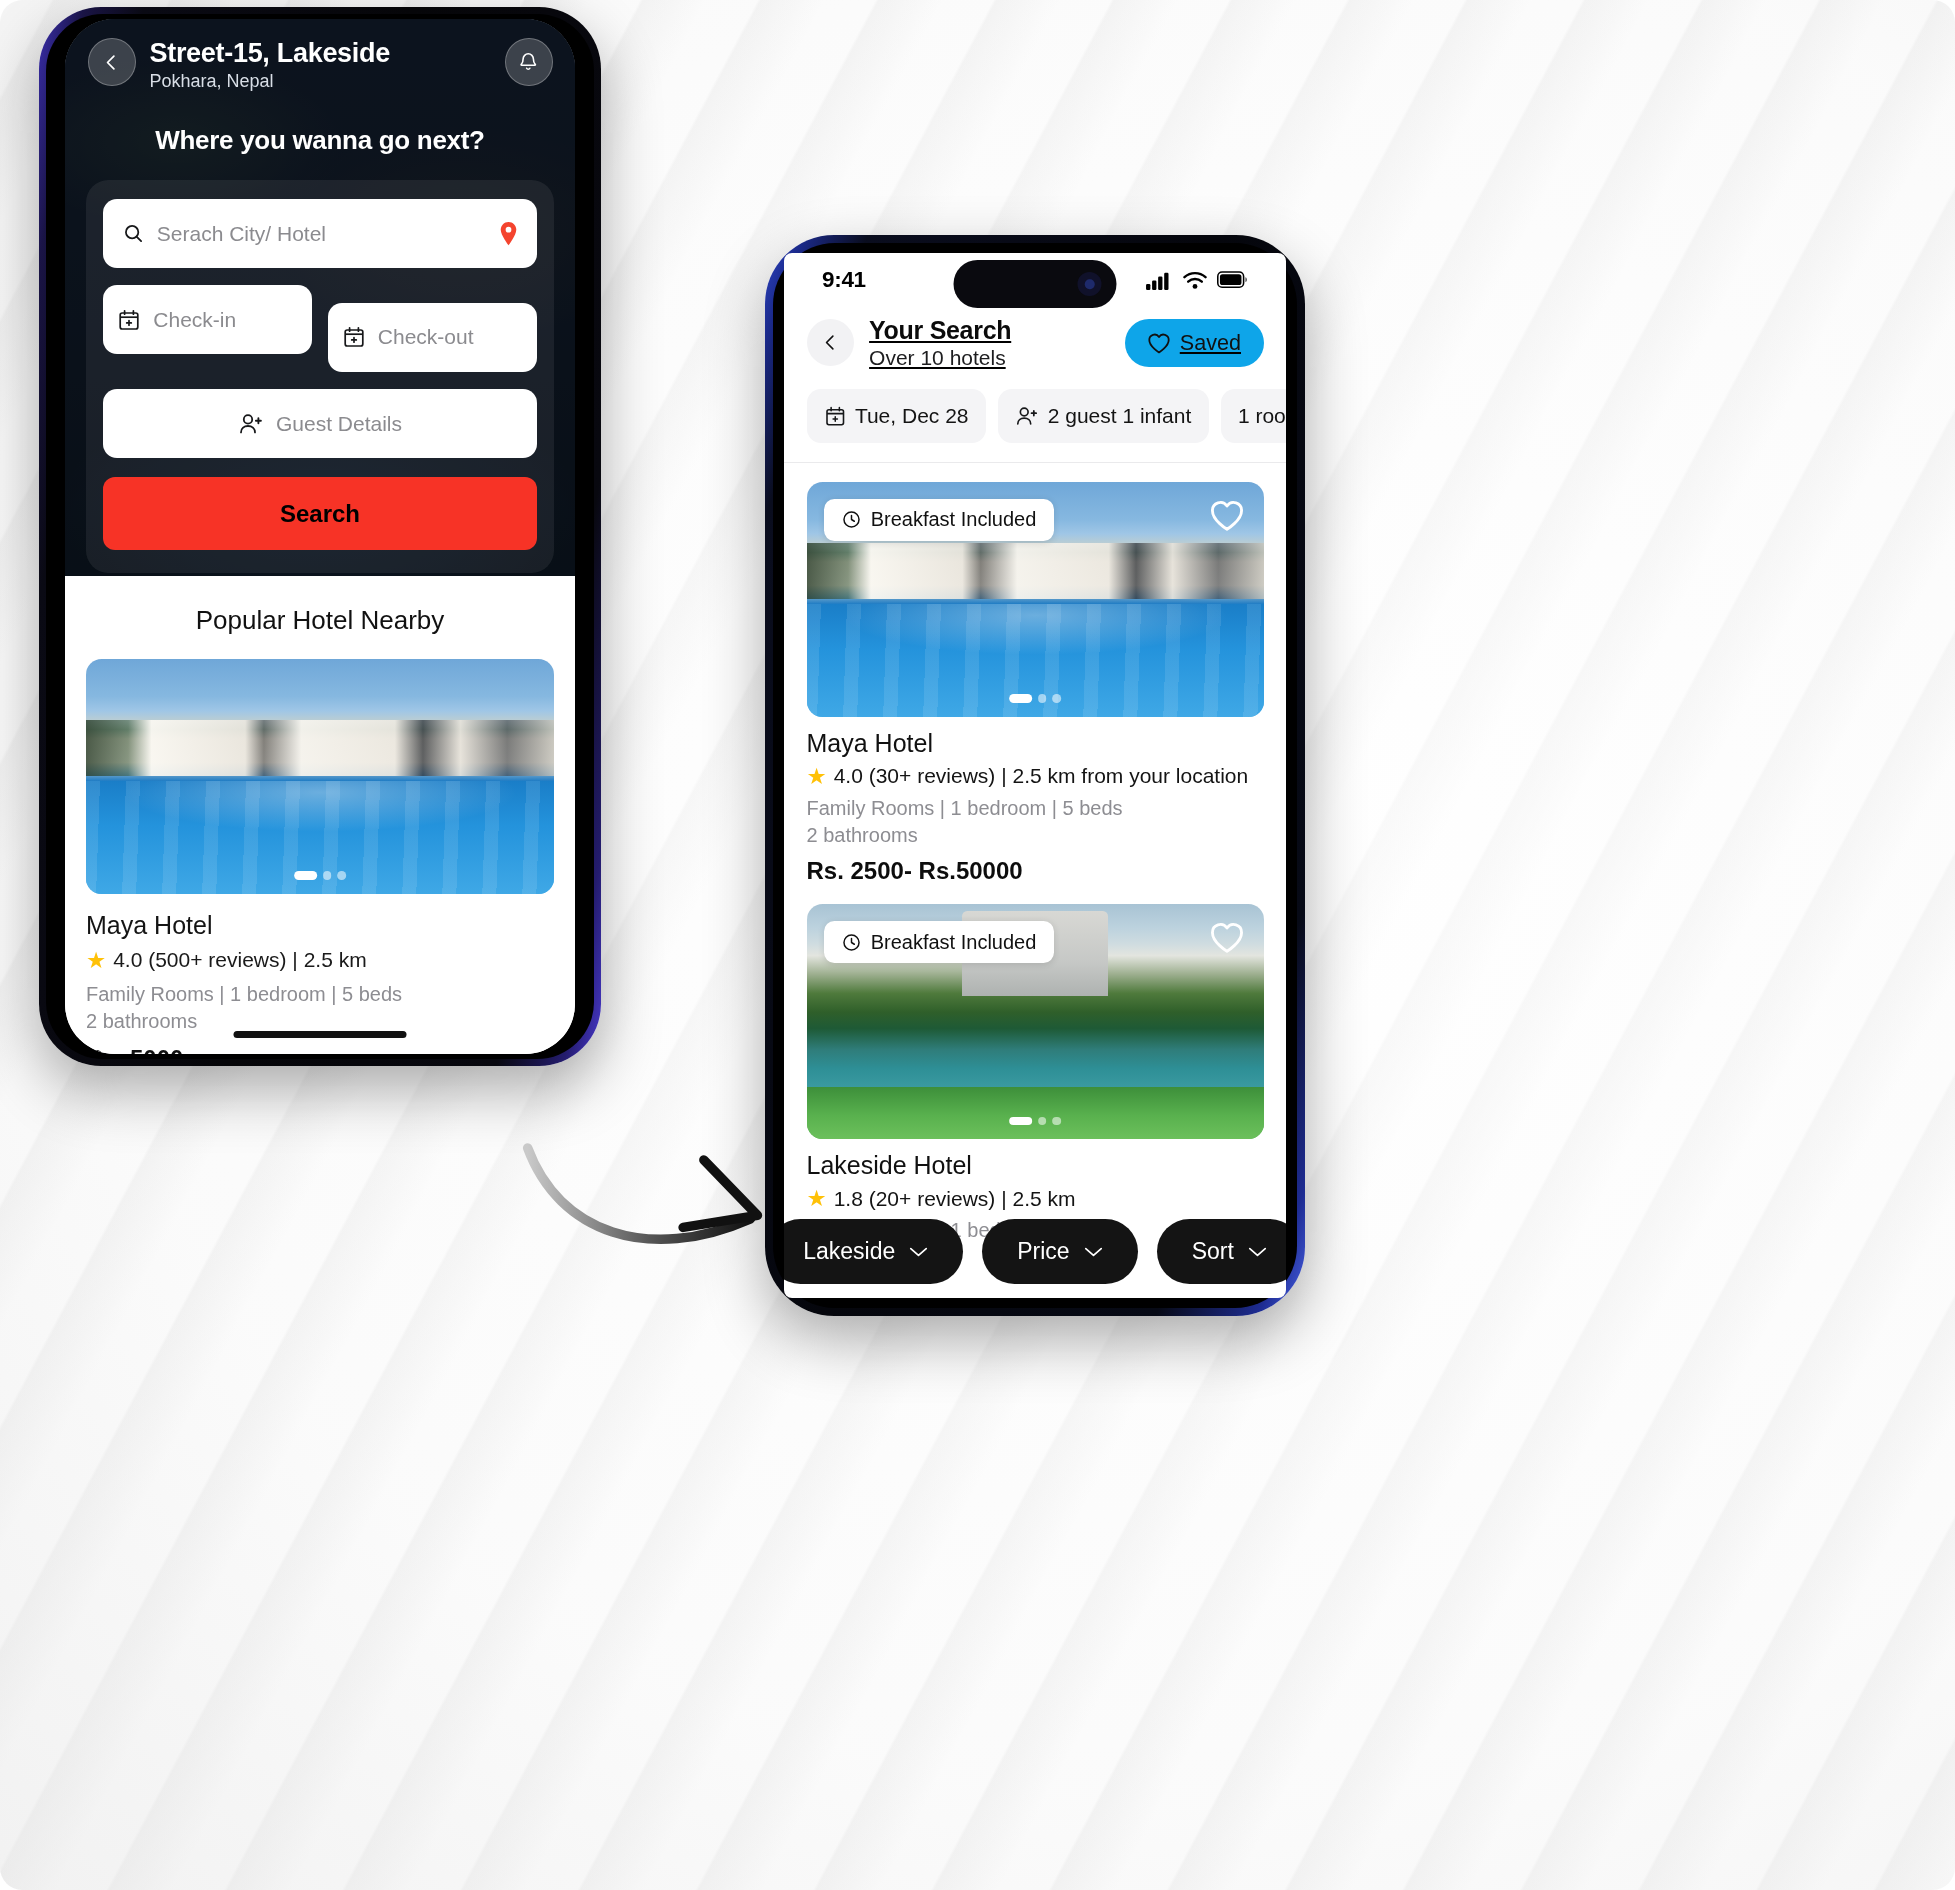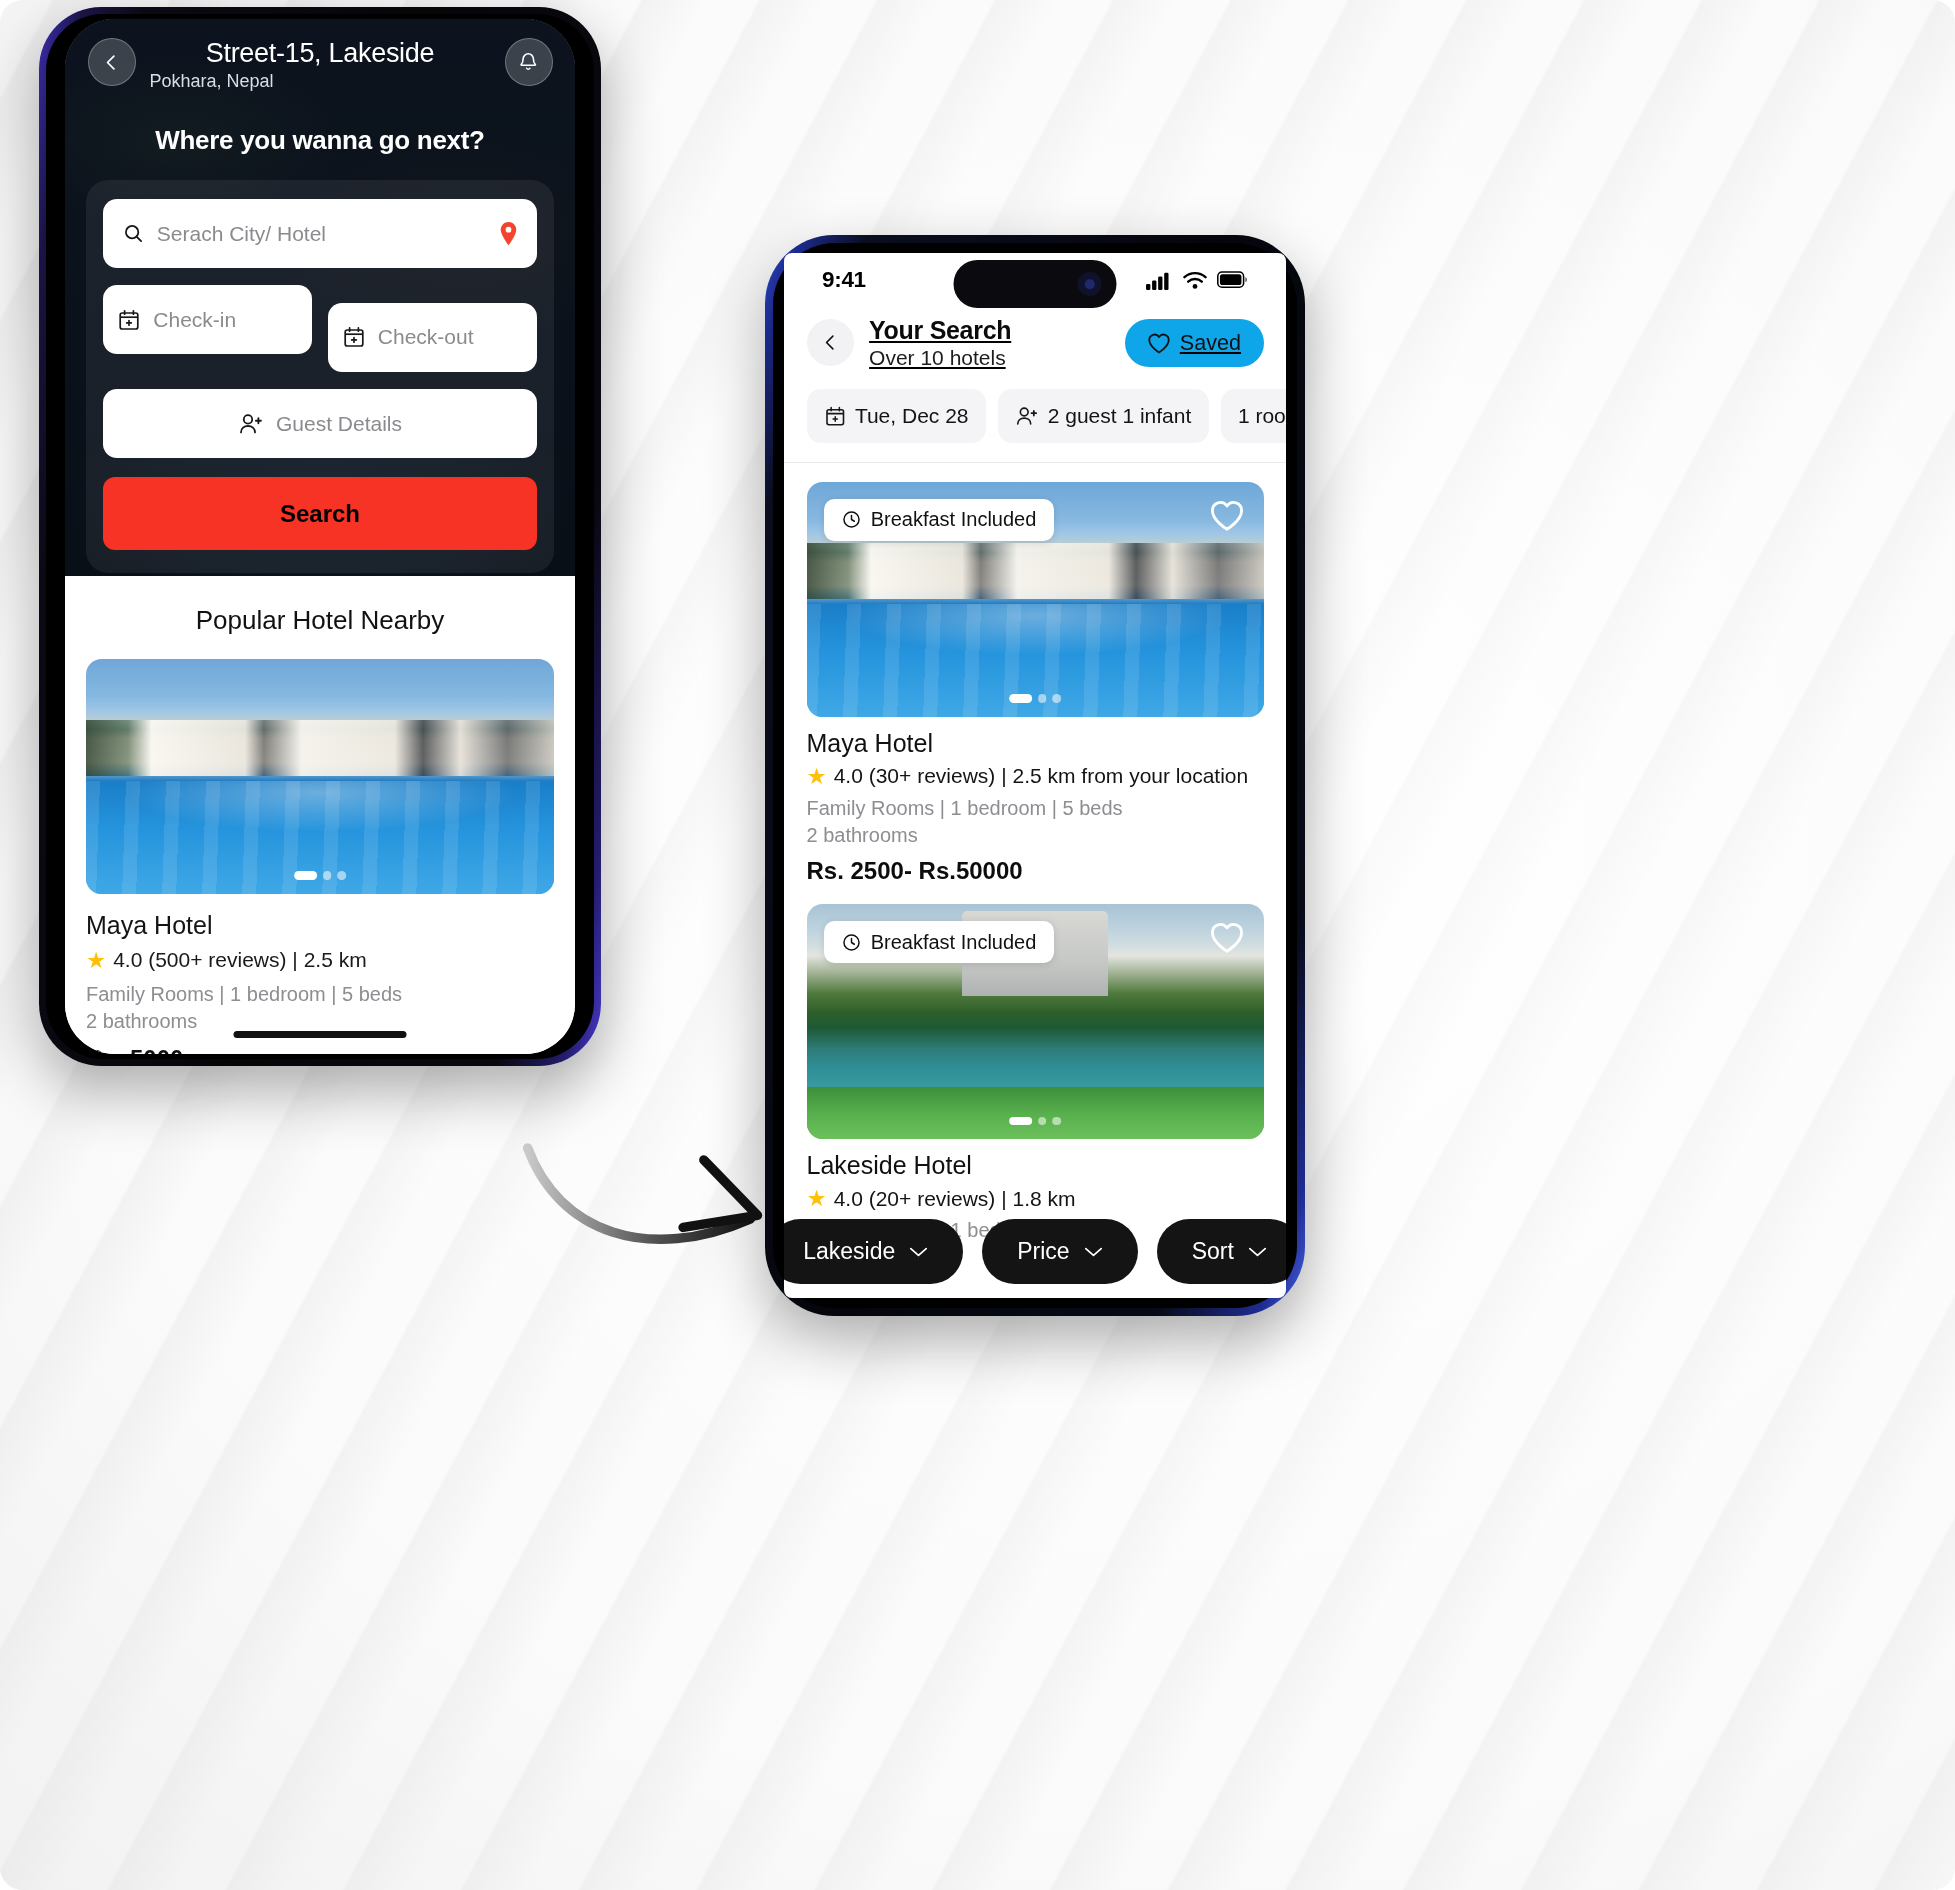--- a/index.html
+++ b/index.html
@@ -98,22 +98,22 @@
   }
   .circle-btn {
     width: 48px; height: 48px; border-radius: 50%;
     background: rgba(255,255,255,0.20);
     border: 0.9px solid rgba(255,255,255,0.28);
     display: flex; align-items: center; justify-content: center;
     flex: none;
   }
   .loc-block { flex: 1; padding-top: 0.9px; }
   .loc-title {
-    color: #ffffff; font-size: 27px; font-weight: normal;
-    letter-spacing: -0.3px; line-height: 1.08; text-align: center;
+    color: #ffffff; font-size: 27px; font-weight: bold;
+    letter-spacing: -0.3px; line-height: 1.08;
   }
   .loc-sub {
     color: #d8dee6; font-size: 18px; margin-top: 4.3px; line-height: 1.1;
   }
 
   .hero-heading {
     position: relative;
     text-align: center;
     color: #ffffff;
     font-size: 26px;
@@ -611,21 +611,21 @@
           </button>
           <div class="dots">
             <span class="dot active"></span>
             <span class="dot"></span>
             <span class="dot"></span>
           </div>
         </div>
         <div class="rname">Lakeside Hotel</div>
         <div class="rrating">
           <span class="star">★</span>
-          <span>4.0 (20+ reviews) | 1.8 km</span>
+          <span>1.8 (20+ reviews) | 2.5 km</span>
         </div>
         <div class="rmeta">
           <div>Family Rooms | 1 bedroom | 5 beds</div>
           <div>2 bath</div>
         </div>
 
       </div>
 
     </div>
 

